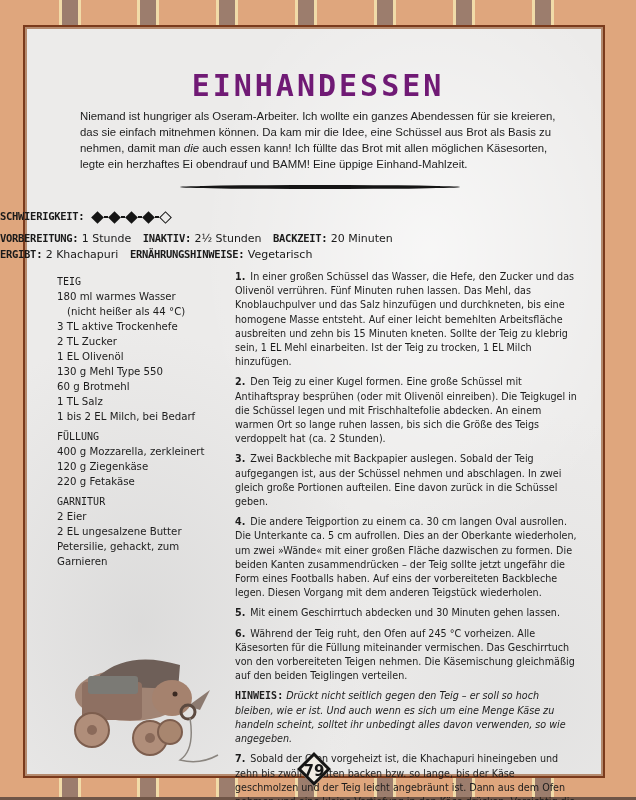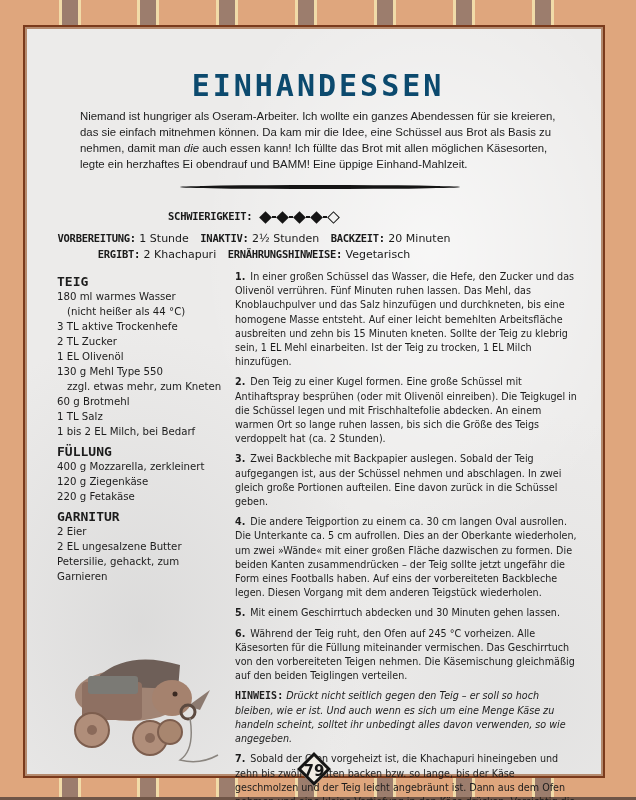--- a/index.html
+++ b/index.html
@@ -23,41 +23,41 @@
     box-shadow: inset 0 0 0 2px #b58a6e;
     box-sizing:border-box;
     background-image:
       radial-gradient(ellipse at 20% 80%, rgba(200,200,200,0.45) 0, rgba(200,200,200,0) 35%),
       radial-gradient(ellipse at 70% 30%, rgba(255,255,255,0.6) 0, rgba(255,255,255,0) 40%),
       radial-gradient(ellipse at 90% 90%, rgba(210,210,210,0.35) 0, rgba(210,210,210,0) 30%);
   }
   .title {
     position:absolute; left:0; top:68px; width:636px; text-align:center;
     font-family:"DejaVu Sans Mono", monospace; font-weight:bold;
-    font-size:30px; letter-spacing:3px; color:#0c4a6e;
+    font-size:30px; letter-spacing:3px; color:#701a75;
   }
   .intro {
     position:absolute; left:80px; top:108px; width:490px;
     font-family:"Liberation Sans", sans-serif; font-size:11.4px; line-height:16px; color:#1c1c1c;
   }
   .intro em { font-style:italic; }
   .brush {
     position:absolute; left:180px; top:185px; width:280px; height:4px;
     background:#151515; border-radius:50%;
   }
   .brush:after{ content:""; position:absolute; left:20px; right:20px; top:1px; height:2px; background:#151515; }
-  .meta { position:absolute; left:0; width:508px; text-align:center; font-size:11px; color:#1a1a1a; font-family:"DejaVu Sans", sans-serif;}
+  .meta { position:absolute; left:0; width:508px; text-align:left; font-size:11px; color:#1a1a1a; font-family:"DejaVu Sans", sans-serif;}
   .meta .lbl { font-family:"DejaVu Sans Mono", monospace; font-weight:bold; font-size:10.5px; letter-spacing:-0.3px; }
   .meta .gap { display:inline-block; width:8px; }
   .diamonds { display:inline-flex; align-items:center; vertical-align:middle; margin-left:3px; }
   .dm { width:9px; height:9px; transform:rotate(45deg); background:#151515; margin:0 2px; box-sizing:border-box; }
   .dm.empty { background:transparent; border:1.3px solid #151515; }
   .dl { width:4px; height:1.5px; background:#151515; }
   .ingredients { position:absolute; left:57px; top:274px; width:170px; font-size:10.2px; line-height:15px; color:#1c1c1c; }
-  .ing-head { font-family:"DejaVu Sans Mono", monospace; font-weight:bold; font-size:13px; margin-top:5px; }
+  .ing-head { font-family:"DejaVu Sans Mono", monospace; font-weight:normal; font-size:10px; margin-top:5px; }
   .ing-head:first-child{ margin-top:0; }
   .ing-item.indent { padding-left:10px; }
   .steps { position:absolute; left:235px; top:270px; width:345px; font-size:9.6px; line-height:14.2px; color:#1c1c1c; }
   .step { margin-bottom:6px; }
   .step .num { font-weight:bold; margin-right:5px; }
   .note { margin-bottom:6px; font-style:italic; }
   .note .nl { font-style:normal; font-weight:bold; font-family:"DejaVu Sans Mono", monospace; font-size:10px;margin-top:20px;}
   .illustration { position:absolute; left:60px; top:620px; width:160px; height:150px; }
   .page-badge {
     position:absolute; left:302px; top:757px; width:24px; height:24px;
@@ -119,21 +119,20 @@
 </div>
 
 <div class="ingredients">
   <div class="ing-head">TEIG</div>
   <div class="ing-item">180 ml warmes Wasser</div>
   <div class="ing-item indent">(nicht heißer als 44 °C)</div>
   <div class="ing-item">3 TL aktive Trockenhefe</div>
   <div class="ing-item">2 TL Zucker</div>
   <div class="ing-item">1 EL Olivenöl</div>
   <div class="ing-item">130 g Mehl Type 550</div>
-  <div class="ing-item indent">zzgl. etwas mehr, zum Kneten</div>
   <div class="ing-item">60 g Brotmehl</div>
   <div class="ing-item">1 TL Salz</div>
   <div class="ing-item">1 bis 2 EL Milch, bei Bedarf</div>
 
   <div class="ing-head">FÜLLUNG</div>
   <div class="ing-item">400 g Mozzarella, zerkleinert</div>
   <div class="ing-item">120 g Ziegenkäse</div>
   <div class="ing-item">220 g Fetakäse</div>
 
   <div class="ing-head">GARNITUR</div>

